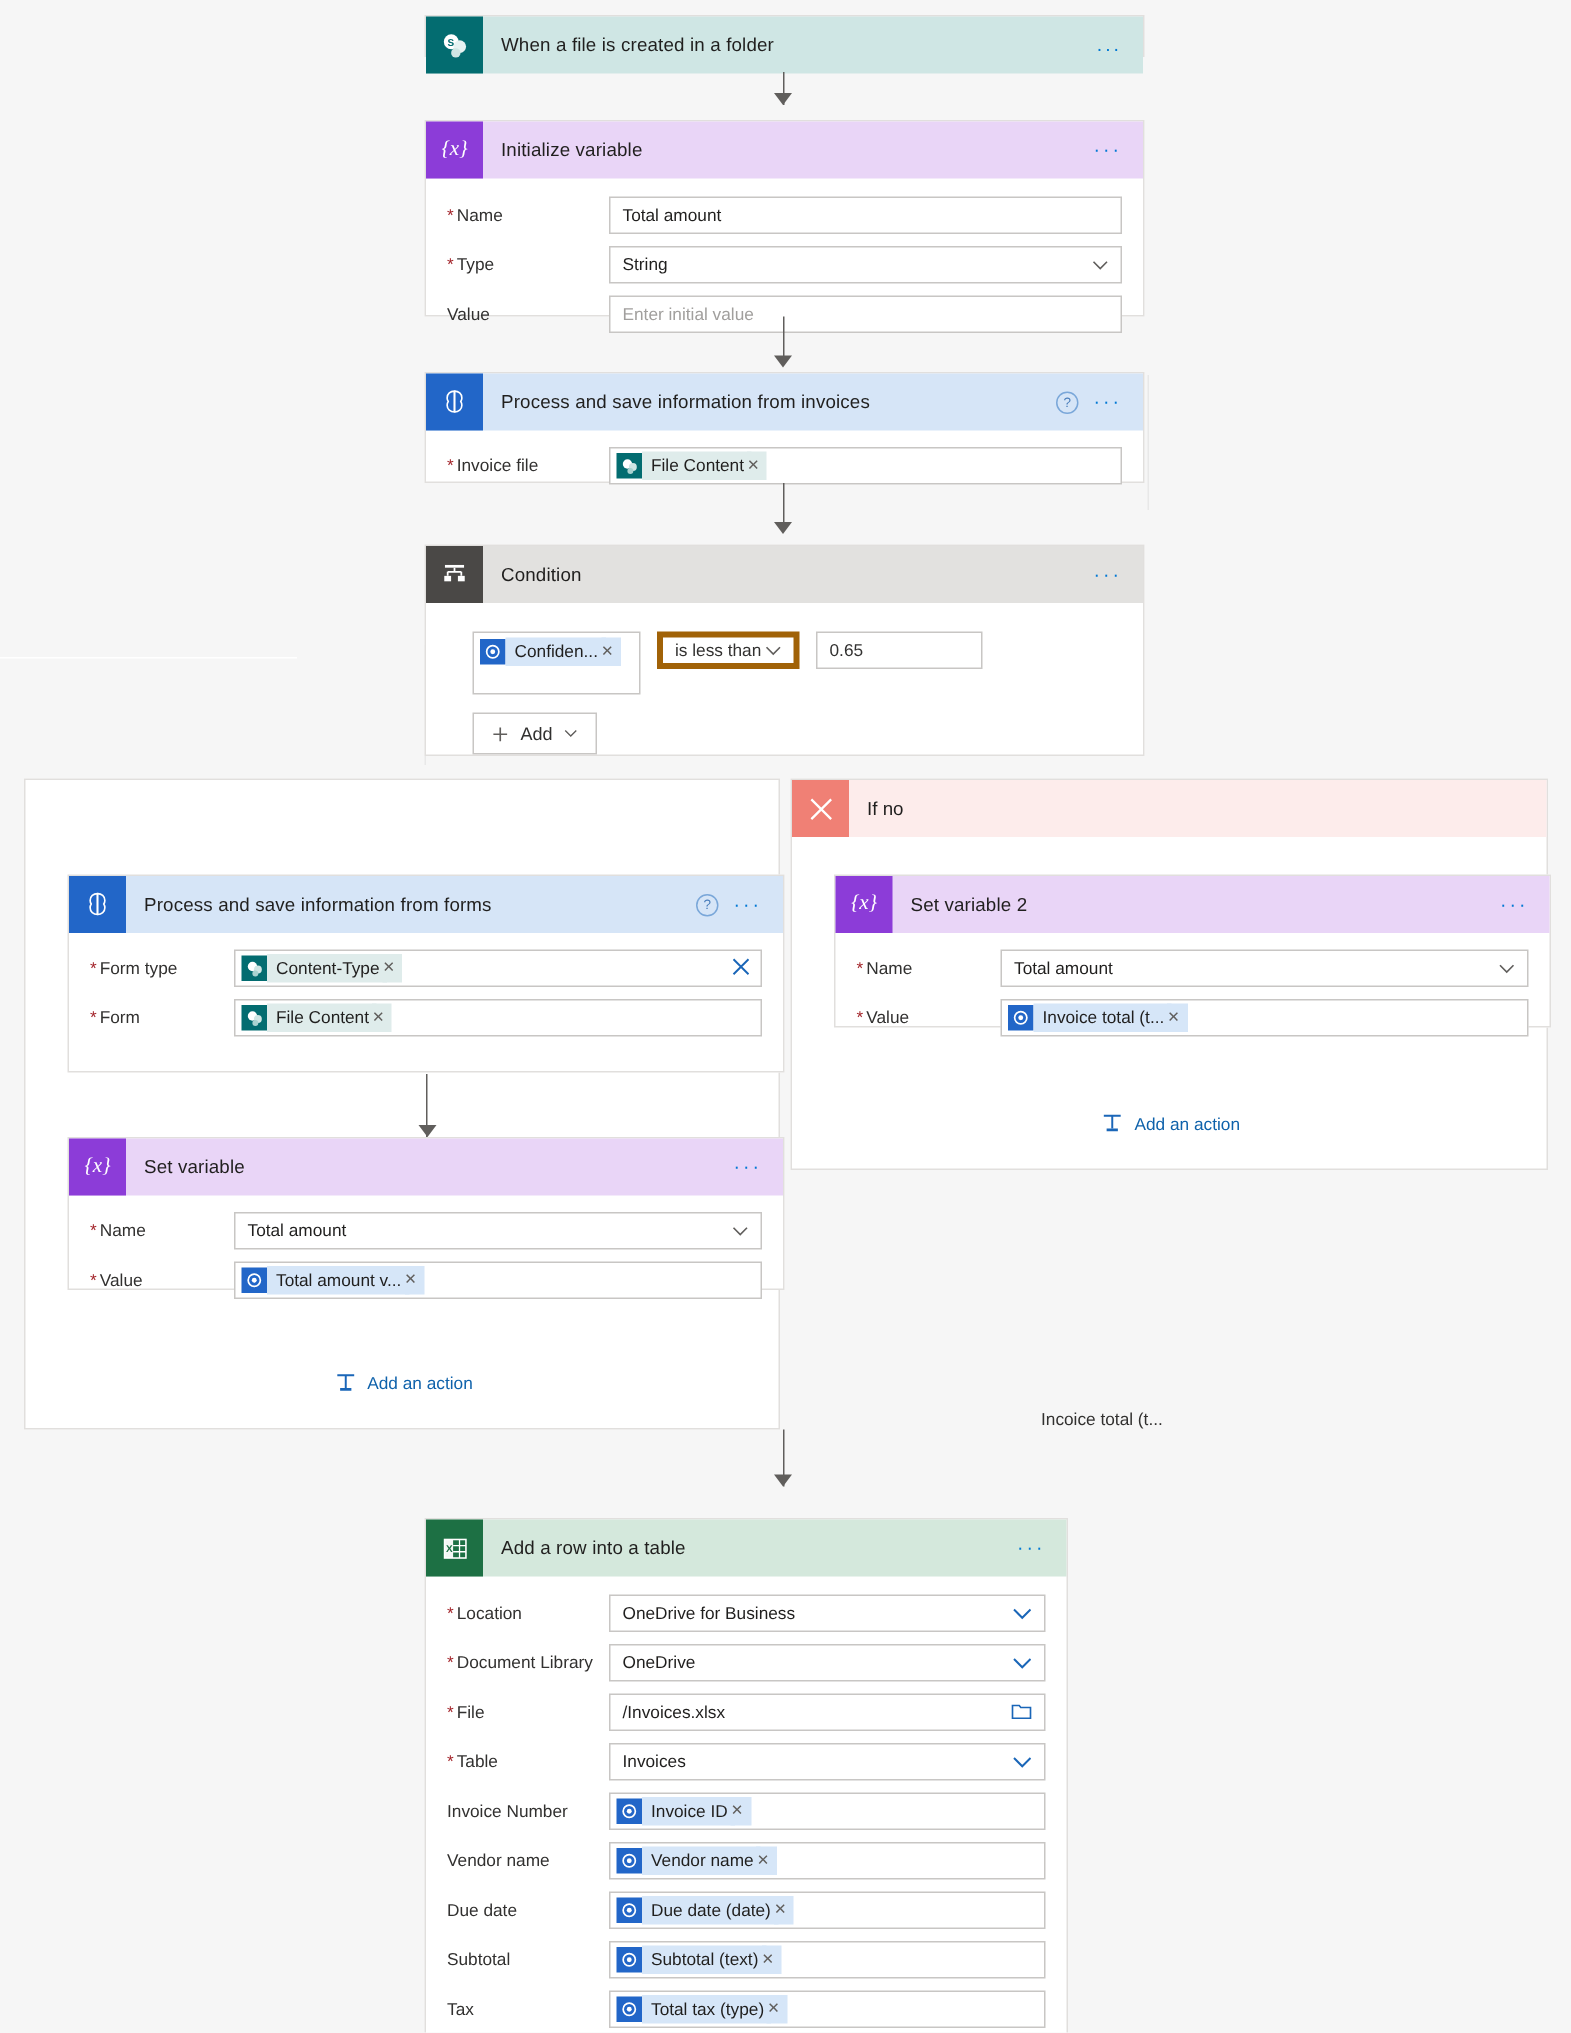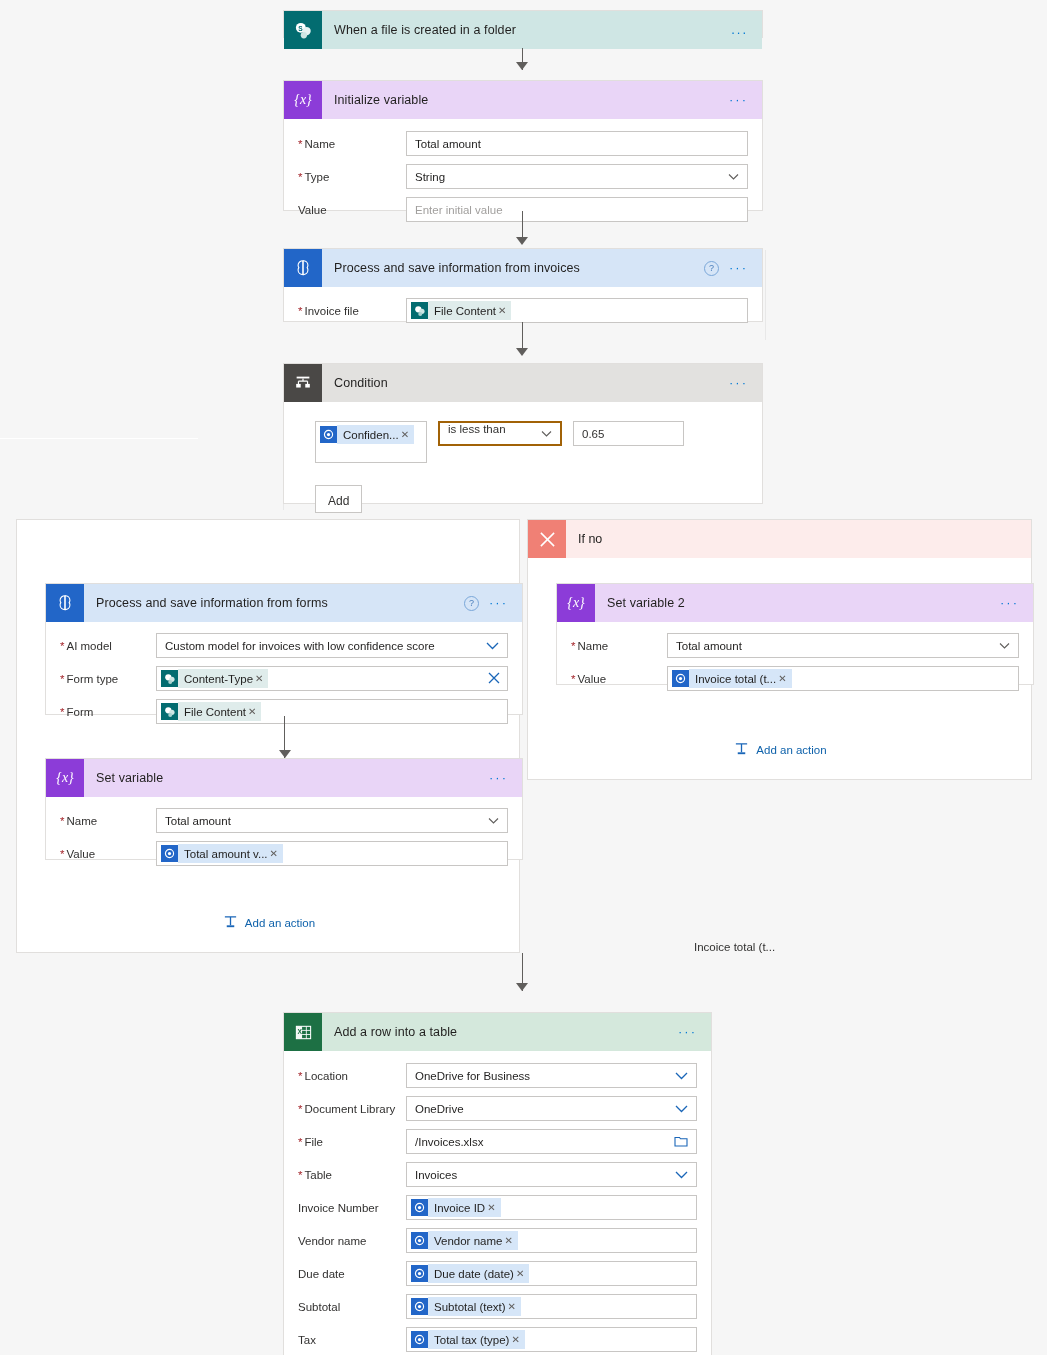--- a/index.html
+++ b/index.html
@@ -219,33 +219,33 @@
           <span class="tok-ic">
               <svg width="13" height="13" viewBox="0 0 16 16">
                 <circle cx="8" cy="8" r="5" fill="none" stroke="#fff" stroke-width="1.4"></circle>
                 <circle cx="8" cy="8" r="2" fill="#fff"></circle>
               </svg>
             </span>
           <span class="tok-txt">Confiden...</span>
           <span class="tok-x" style="margin-left:-3px;padding-right:5px;background:#d6e6f8;line-height:19px;">✕</span>
         </span>
       </div>
-      <div style="width:124px;height:25px;border:2px solid #a16207;background:#fff;box-sizing:border-box;display:flex;padding:0 8px;position:relative;font-size:11.5px;">
+      <div style="width:95px;height:25px;border:4px solid #a16207;background:#fff;box-sizing:border-box;display:flex;align-items:center;padding:0 8px;position:relative;font-size:11.5px;">
         <span>is less than</span>
         <span class="chev">
             <svg width="11" height="7" viewBox="0 0 11 7">
               <path d="M1 1l4.5 4.5L10 1" stroke="#605e5c" stroke-width="1.1" fill="none"></path>
             </svg>
           </span>
       </div>
       <div style="width:111px;height:25px;border:1px solid #c8c6c4;background:#fff;box-sizing:border-box;display:flex;align-items:center;padding:0 8px;font-size:11.5px;">
         <span>0.65</span>
       </div>
     </div>
-    <div class="addbtn" style="margin-top:22px;flex-direction:column;">
+    <div class="addbtn" style="margin-top:12px;">
       <svg width="11" height="11" viewBox="0 0 12 12">
           <path d="M6 1v10M1 6h10" stroke="#605e5c" stroke-width="1.2"></path>
         </svg>
       <span>Add</span>
       <svg width="9" height="6" viewBox="0 0 11 7">
           <path d="M1 1l4.5 4.5L10 1" stroke="#605e5c" stroke-width="1.1" fill="none"></path>
         </svg>
     </div>
   </div>
 </div>
@@ -261,31 +261,20 @@
             <path d="M11 3c3 0 5.4 2 5.4 5 0 1-.3 1.8-.8 2.6.5.8.8 1.7.8 2.7 0 2.9-2.4 5-5.4 5" fill="none" stroke="#fff" stroke-width="1.2"></path>
           </svg>
       </div>
       <div class="card-title">Process and save information from  forms</div>
       <div class="head-right">
         <div class="help">?</div>
         <div class="ellipsis">···</div>
       </div>
     </div>
     <div class="body" style="padding-top:11px;">
-      <div class="row">
-        <div class="lbl" style="width:96px;flex:0 0 96px;"><span class="req">*</span><span>AI model</span></div>
-        <div class="fld">
-            <span>Custom model for invoices with low confidence score</span>
-          <span class="chev">
-              <svg width="13" height="8" viewBox="0 0 13 8">
-                <path d="M1 1l5.5 5.5L12 1" stroke="#1a66b8" stroke-width="1.3" fill="none"></path>
-              </svg>
-            </span>
-        </div>
-      </div>
       <div class="row">
         <div class="lbl" style="width:96px;flex:0 0 96px;"><span class="req">*</span><span>Form type</span></div>
         <div class="fld tok">
           <span class="token t-sp">
             <span class="tok-ic">
                 <svg width="12" height="12" viewBox="0 0 20 20">
                   <circle cx="7.2" cy="7.2" r="5.2" fill="#fff"></circle>
                   <circle cx="13.2" cy="10.6" r="4.4" fill="#cfe6e4"></circle>
                   <circle cx="10.4" cy="15" r="3.3" fill="#a9d2d0"></circle>
                 </svg>

